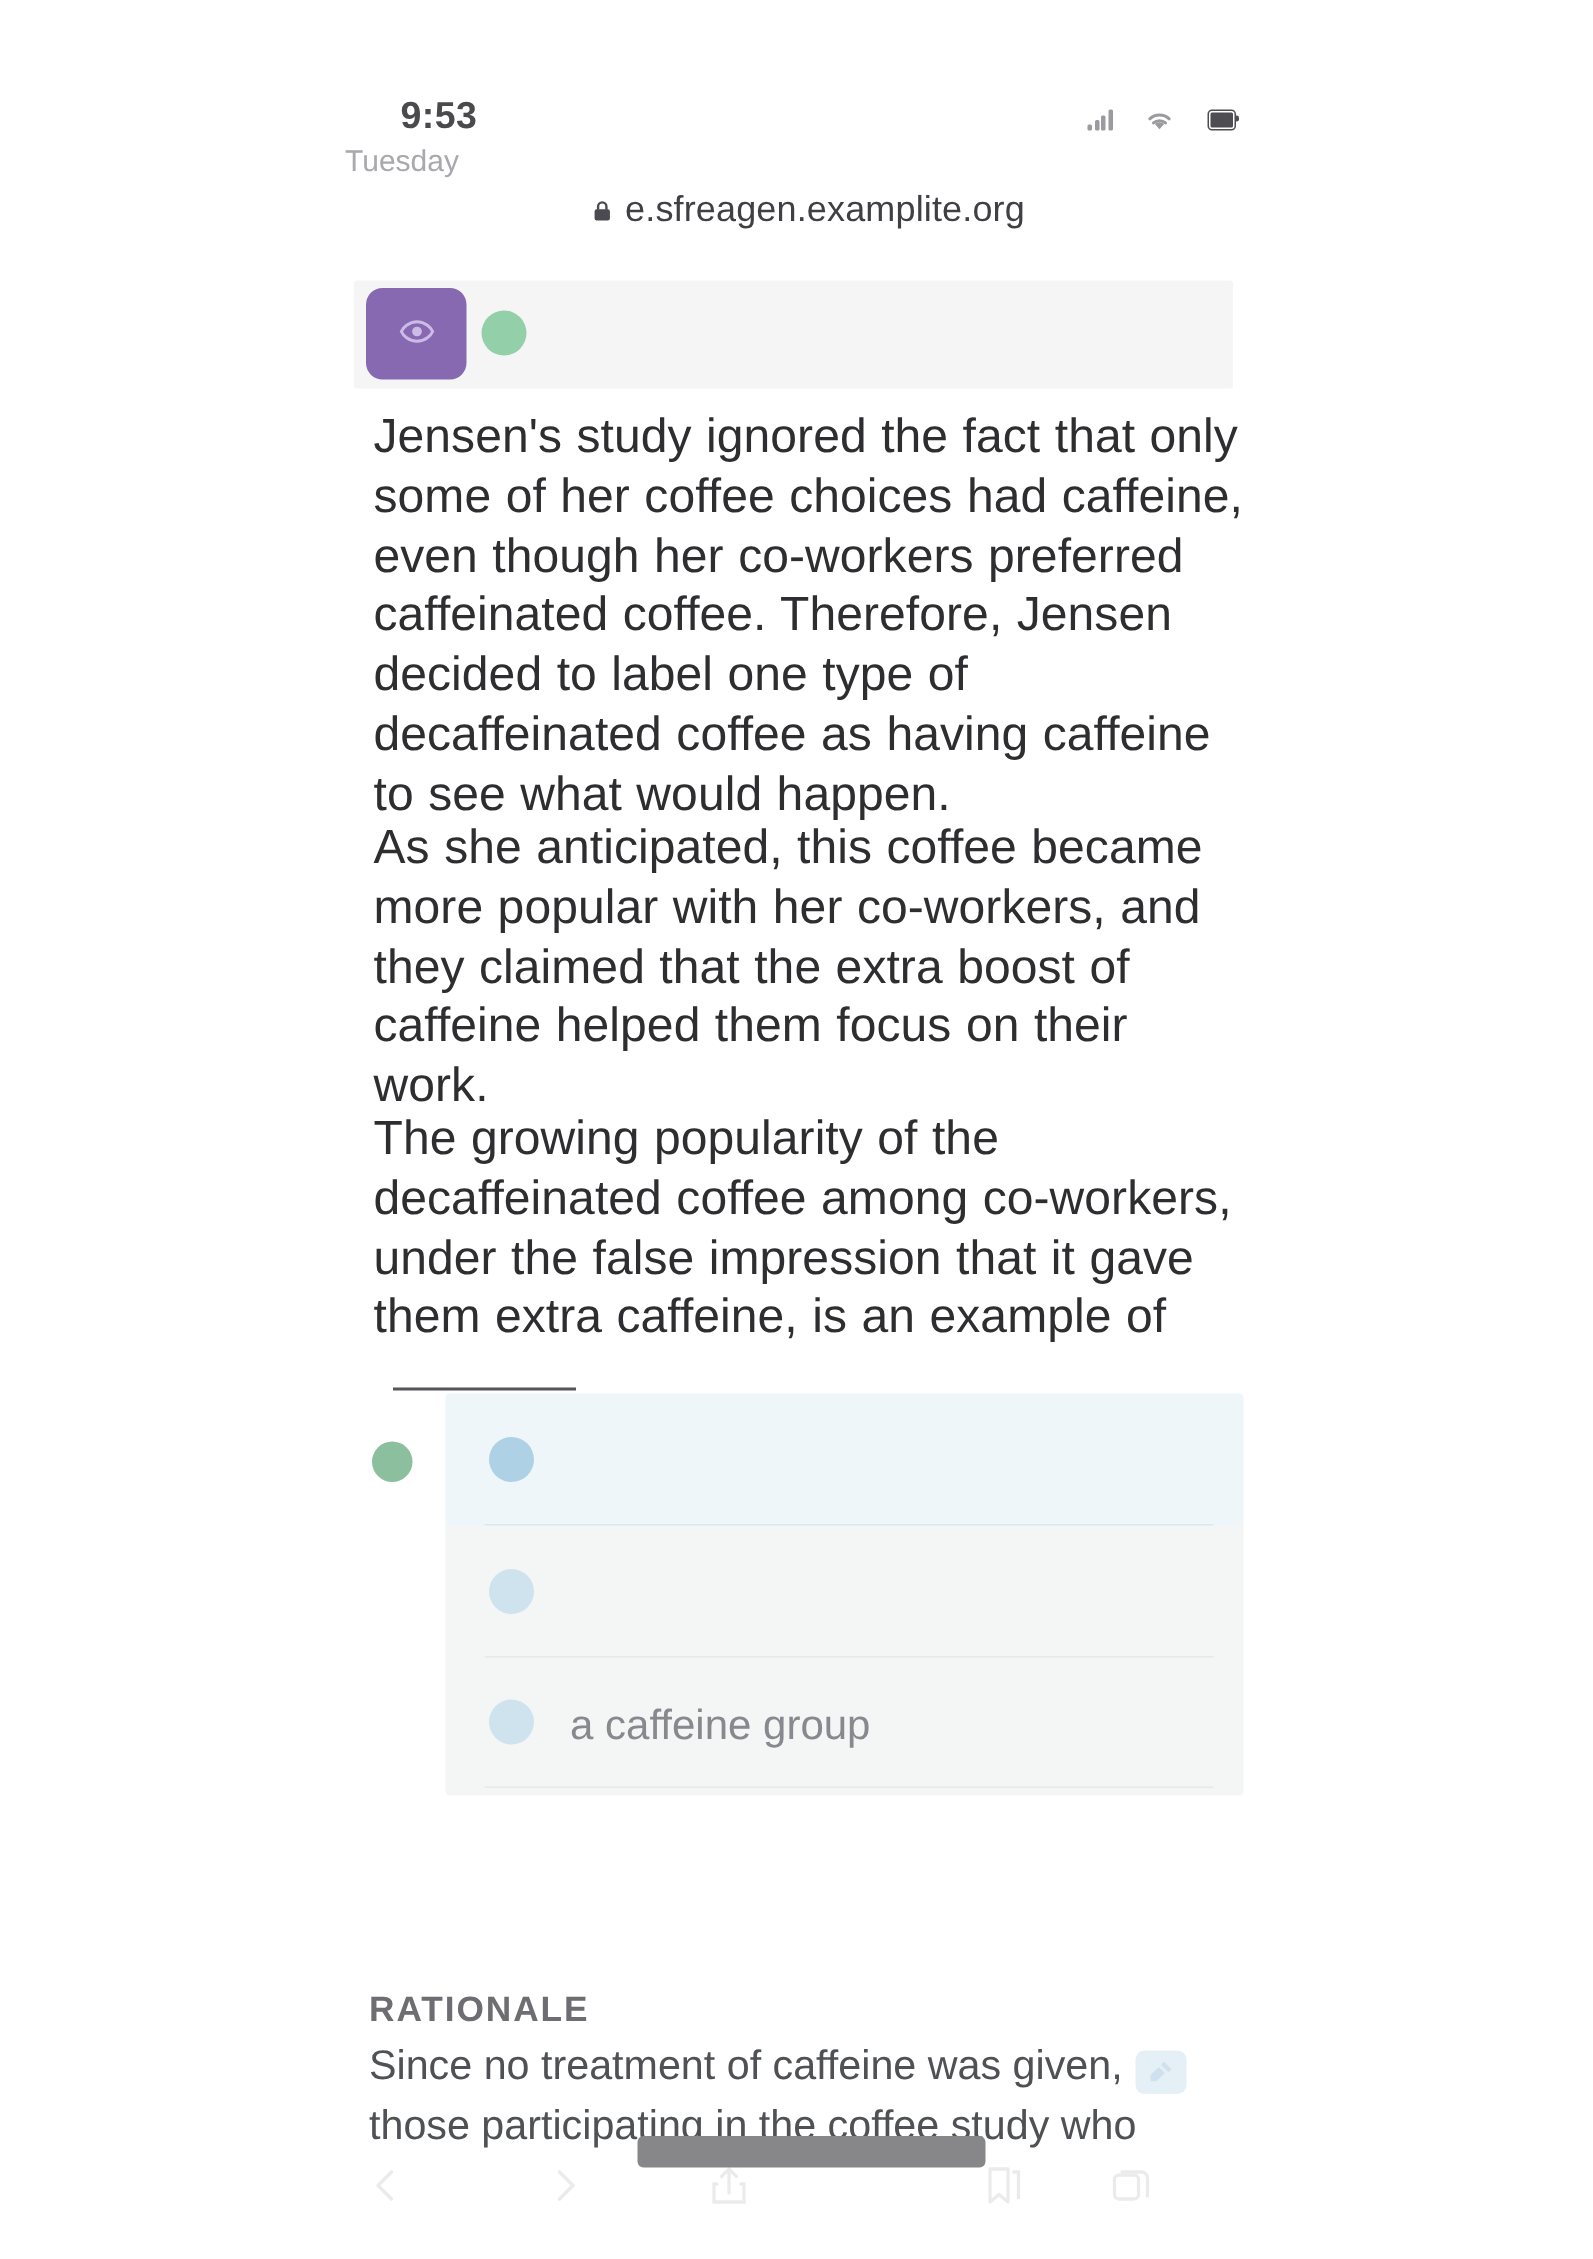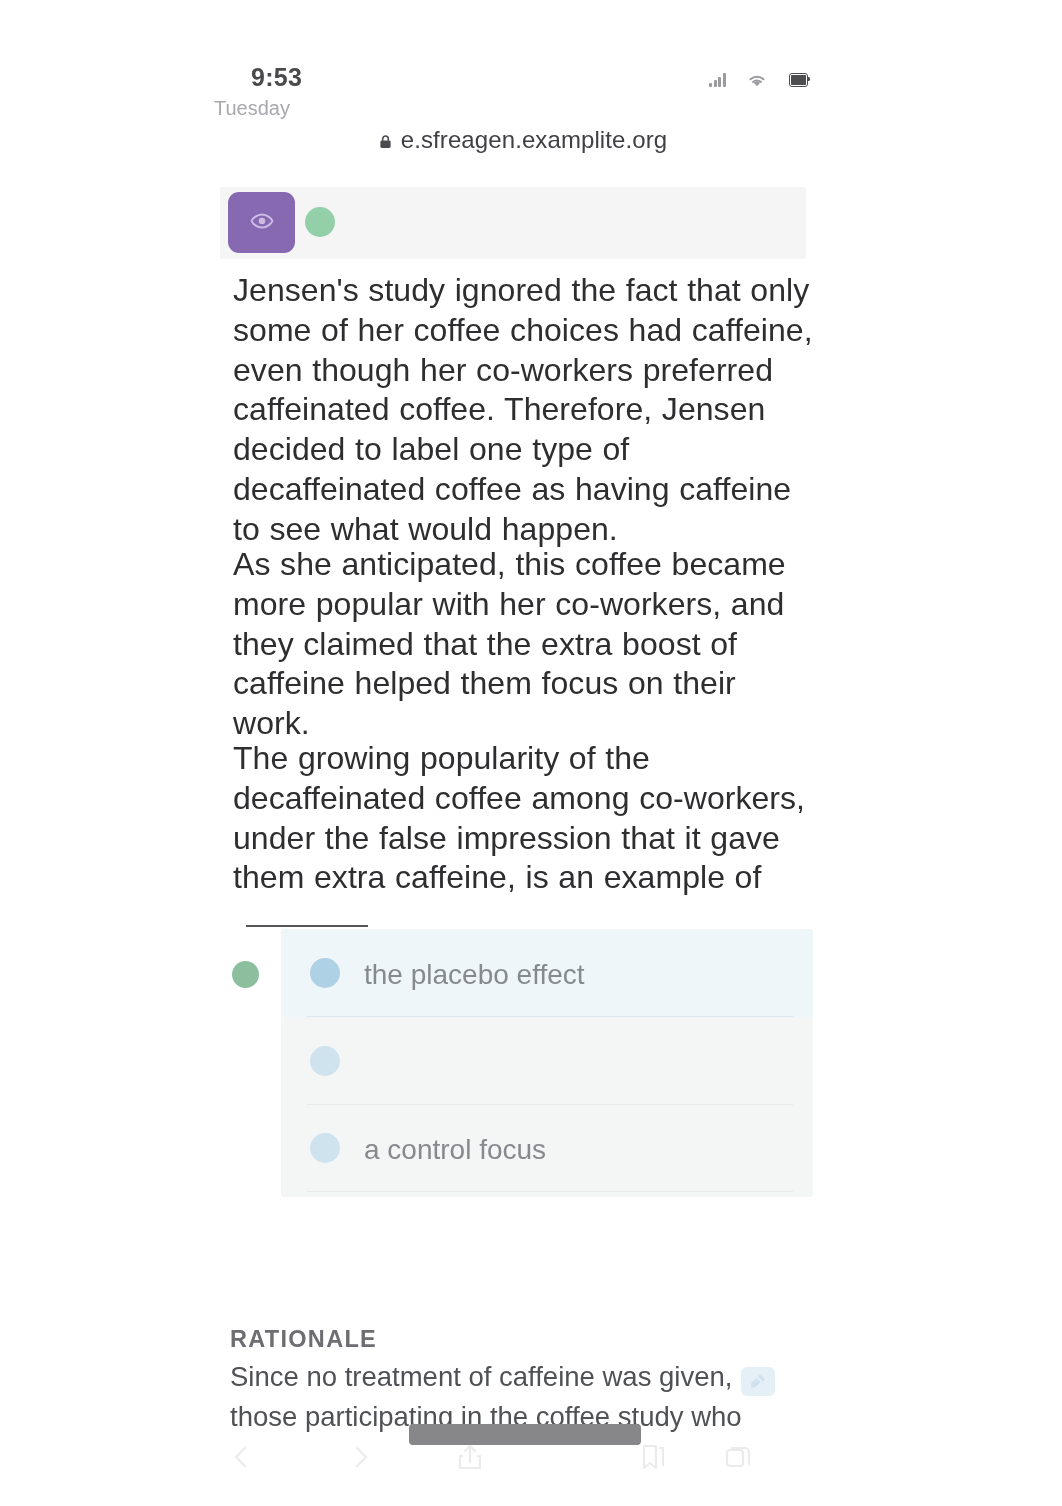--- a/index.html
+++ b/index.html
@@ -2,21 +2,21 @@
 <html><head>
 <meta charset="utf-8">
 <title>Quiz</title>
 <style>
   html,body{margin:0;padding:0;}
   body{width:1062px;height:1506px;background:#ffffff;
        font-family:"Liberation Sans",sans-serif;overflow:hidden;}
   #root{position:absolute;left:0;top:0;width:1062px;height:1506px;background:#fff;}
 
   
-  .screen{position:absolute;left:200px;top:0;width:638px;height:1506px;background:#fff;}
+  .screen{position:absolute;left:216px;top:0;width:638px;height:1506px;background:#fff;}
 
   
   .statusbar{position:absolute;left:0;top:0;width:638px;height:118px;}
   .sb-time{position:absolute;left:51px;top:63px;font-size:25px;font-weight:700;
            color:#4a4a4d;letter-spacing:.3px;}
   .sb-date{position:absolute;left:14px;top:97px;font-size:20px;font-weight:500;color:#a8a8ad;}
   .sb-right{position:absolute;left:509px;top:70px;display:flex;align-items:center;gap:21px;height:20px;}
   .ic-sig{width:17px;height:14px;position:relative;}
   .ic-sig i{position:absolute;bottom:0;width:3.2px;background:#9a9a9f;border-radius:1px;display:block;}
   .ic-sig i:nth-child(1){left:0;height:4px;}
@@ -133,32 +133,31 @@
     <div class="para" id="p1" style="top:12px;">Jensen's study ignored the fact that only some of her coffee choices had caffeine, even though her co-workers preferred caffeinated coffee. Therefore, Jensen decided to label one type of decaffeinated coffee as having caffeine to see what would happen.</div>
     <div class="para" id="p2" style="top:286px;">As she anticipated, this coffee became more popular with her co-workers, and they claimed that the extra boost of caffeine helped them focus on their work.</div>
     <div class="para" id="p3" style="top:480px;"><span>The growing popularity of the decaffeinated coffee among co-workers, under the false impression that it gave them extra caffeine, is an example of</span><span class="blank"></span></div>
   </div>
 
   <div class="greencheck"></div>
 
   <div class="opts">
   <div class="opt sel">
     <span class="radio"></span>
-    <span class="lab">the placebo effect</span>
     <span class="sep"></span>
   </div>
 
   <div class="opt">
     <span class="radio"></span>
     <span class="sep"></span>
   </div>
 
   <div class="opt">
     <span class="radio"></span>
-    <span class="lab">a control focus</span>
+    <span class="lab">a caffeine group</span>
     <span class="sep"></span>
   </div>
 
 </div>
 
   <div class="rat-title">RATIONALE</div>
   <div class="rat-body">Since no treatment of caffeine was given, those participating in the coffee study who</div>
   <div class="rat-chip">
     <svg width="20" height="18" viewBox="0 0 20 18" style="position:absolute;left:7px;top:6px">
           <path d="M3 10.5 8.5 5l4 4-5.5 5.5H3Z" fill="#cfe1ee"></path>

